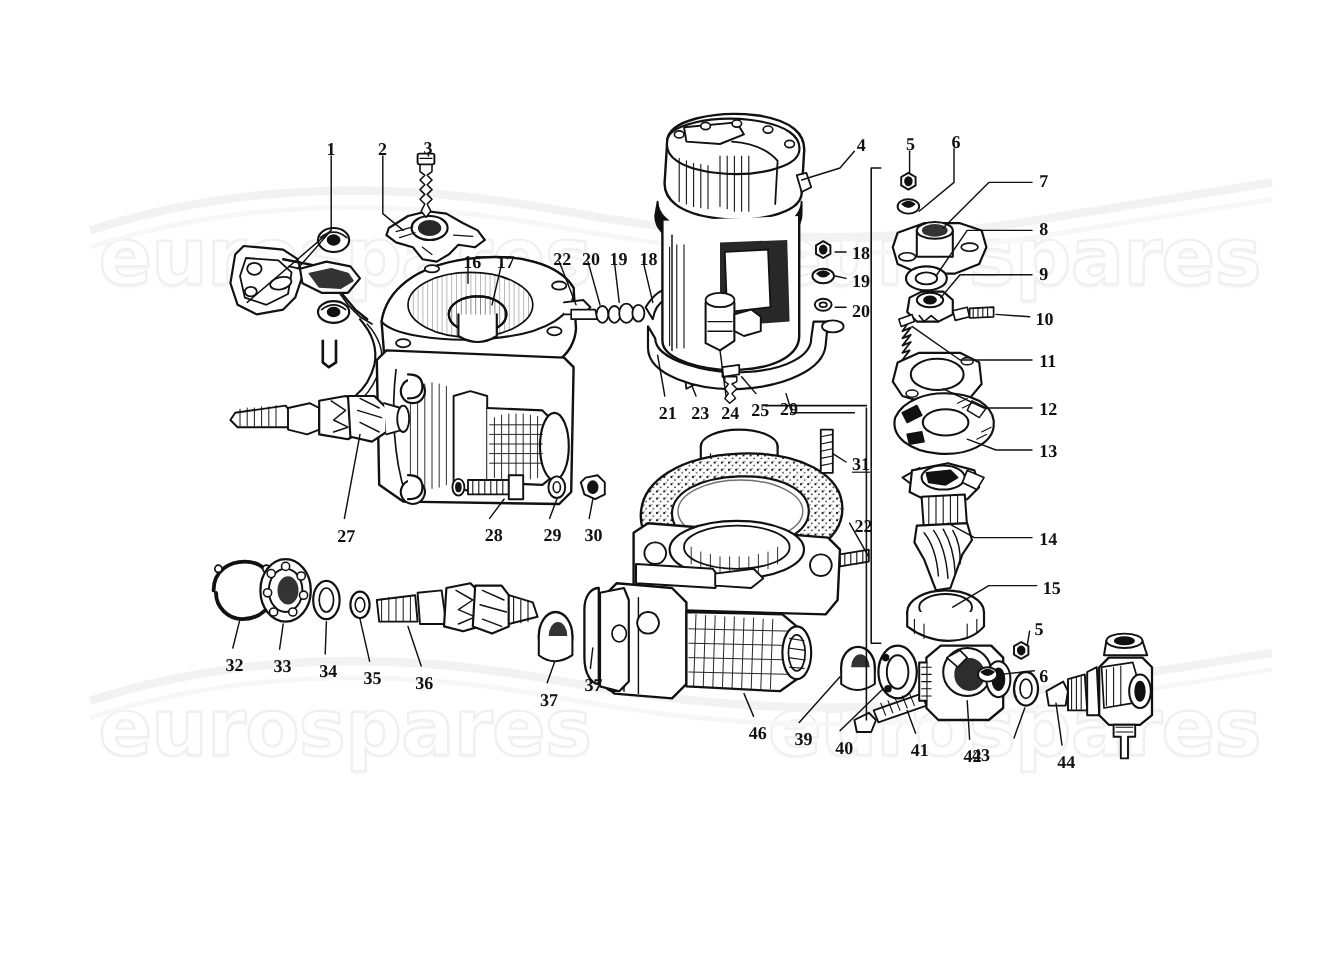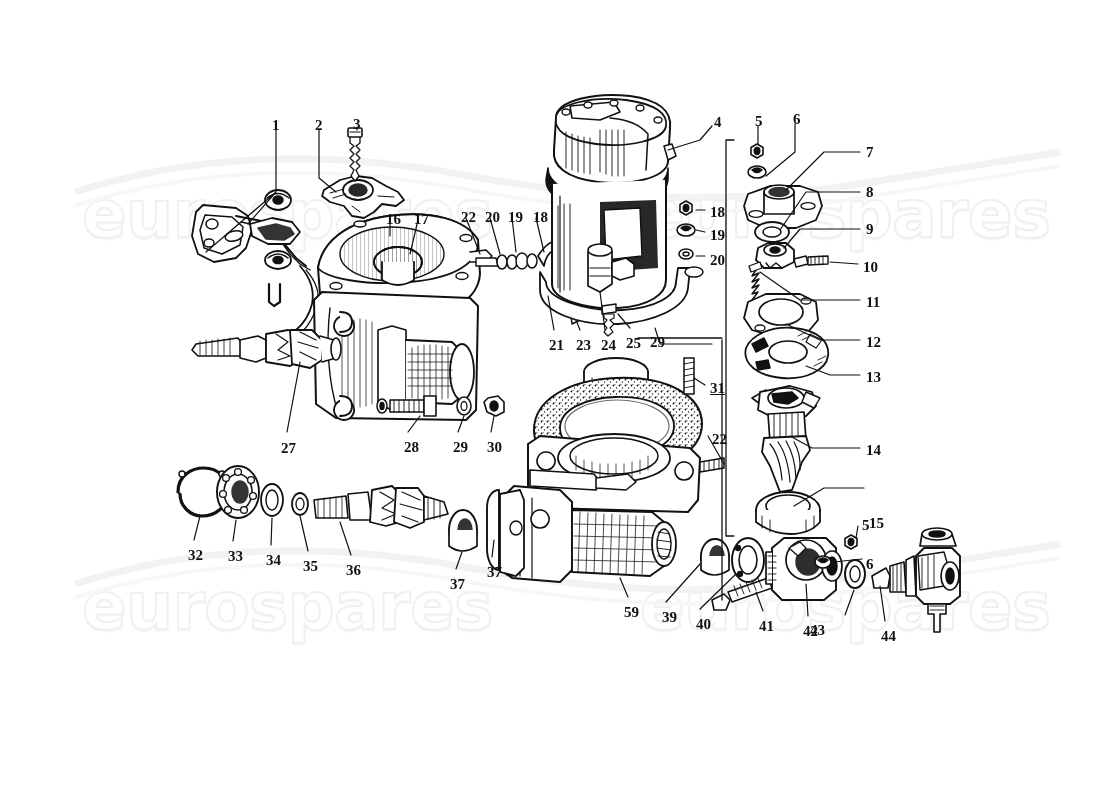--- a/index.html
+++ b/index.html
@@ -546,21 +546,21 @@
       <div class="cal" style="left: 755px; top: 114px;">5</div>
       <div class="cal" style="left: 793px; top: 112px;">6</div>
       <div class="cal" style="left: 866px; top: 145px;">7</div>
       <div class="cal" style="left: 866px; top: 185px;">8</div>
       <div class="cal" style="left: 866px; top: 222px;">9</div>
       <div class="cal" style="left: 863px; top: 260px;">10</div>
       <div class="cal" style="left: 866px; top: 295px;">11</div>
       <div class="cal" style="left: 866px; top: 335px; text-align: center;">12</div>
       <div class="cal" style="left: 866px; top: 370px;">13</div>
       <div class="cal" style="left: 866px; top: 443px;">14</div>
-      <div class="cal" style="left: 869px; top: 484px; margin-top: 32px;">15</div>
+      <div class="cal" style="left: 869px; top: 484px;">15</div>
       <div class="cal" style="left: 386px; top: 212px;">16</div>
       <div class="cal" style="left: 414px; top: 212px;">17</div>
       <div class="cal" style="left: 533px; top: 210px;">18</div>
       <div class="cal" style="left: 710px; top: 205px;">18</div>
       <div class="cal" style="left: 508px; top: 210px;">19</div>
       <div class="cal" style="left: 710px; top: 228px;">19</div>
       <div class="cal" style="left: 485px; top: 210px;">20</div>
       <div class="cal" style="left: 710px; top: 253px;">20</div>
       <div class="cal" style="left: 549px; top: 338px;">21</div>
       <div class="cal" style="left: 461px; top: 210px;">22</div>
@@ -574,21 +574,21 @@
       <div class="cal" style="left: 453px; top: 440px;">29</div>
       <div class="cal" style="left: 487px; top: 440px;">30</div>
       <div class="cal" style="left: 710px; top: 381px; text-decoration: underline;">31</div>
       <div class="cal" style="left: 188px; top: 548px;">32</div>
       <div class="cal" style="left: 228px; top: 549px;">33</div>
       <div class="cal" style="left: 266px; top: 553px;">34</div>
       <div class="cal" style="left: 303px; top: 559px;">35</div>
       <div class="cal" style="left: 346px; top: 563px;">36</div>
       <div class="cal" style="left: 450px; top: 577px;">37</div>
       <div class="cal" style="left: 487px; top: 565px;">37</div>
-      <div class="cal" style="left: 624px; top: 605px;">59</div>
+      <div class="cal" style="left: 624px; top: 605px;">46</div>
       <div class="cal" style="left: 662px; top: 610px;">39</div>
       <div class="cal" style="left: 696px; top: 617px;">40</div>
       <div class="cal" style="left: 759px; top: 619px;">41</div>
       <div class="cal" style="left: 803px; top: 624px;">42</div>
       <div class="cal" style="left: 810px; top: 623px;">43</div>
       <div class="cal" style="left: 881px; top: 629px;">44</div>
       <div class="cal" style="left: 862px; top: 518px;">5</div>
       <div class="cal" style="left: 866px; top: 557px;">6</div>
     </div>
 

